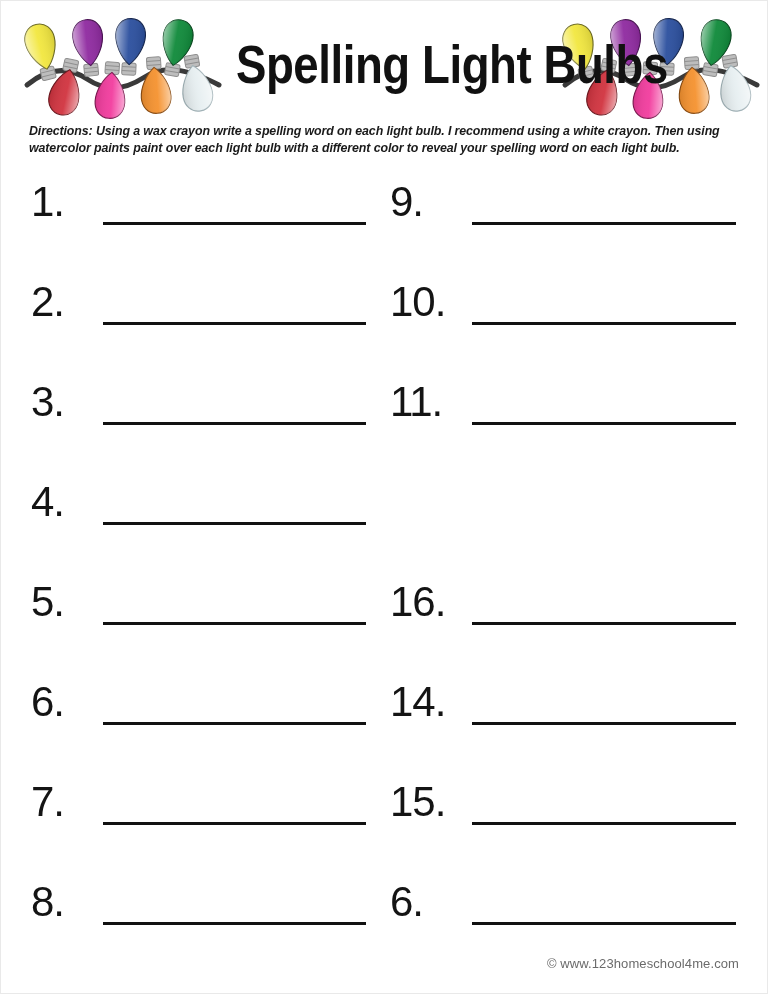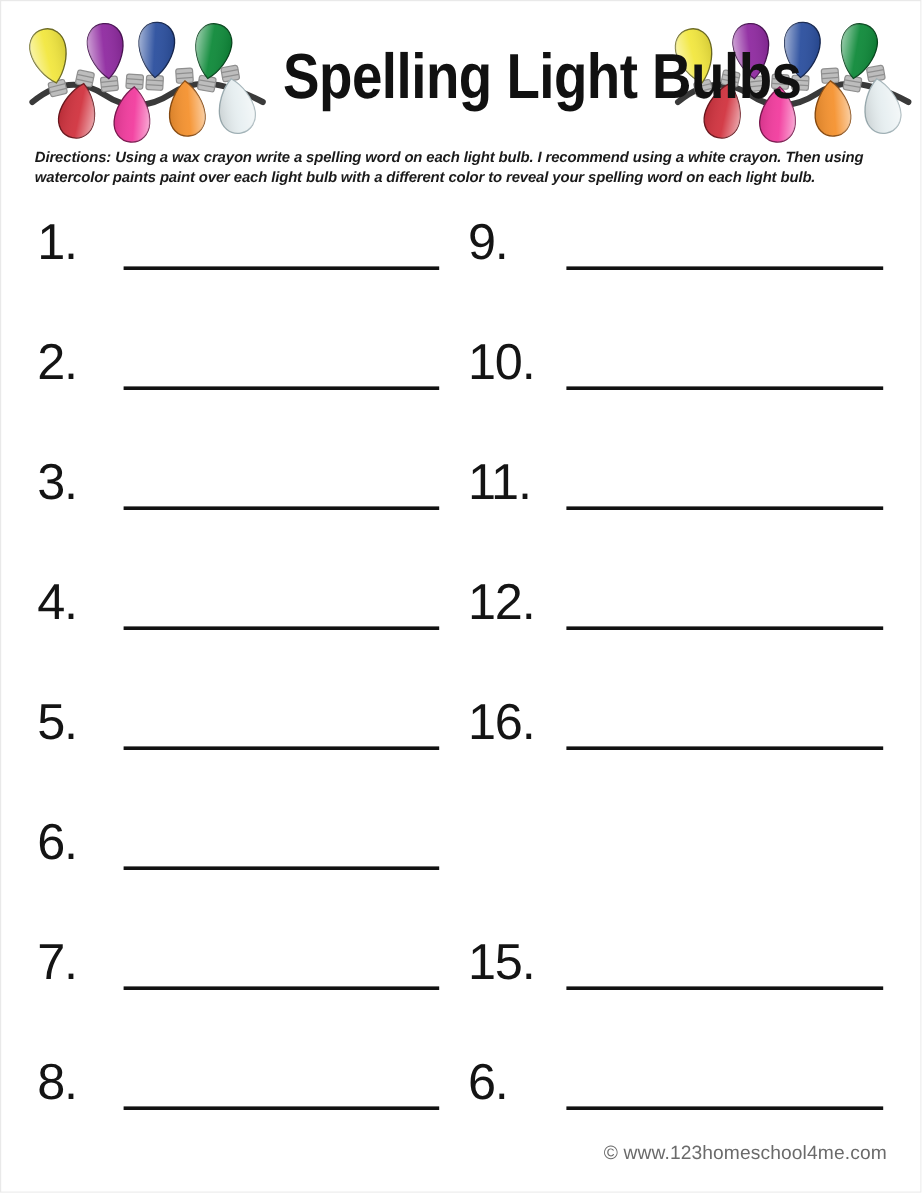--- a/index.html
+++ b/index.html
@@ -137,21 +137,21 @@
     left: 85px;
     width: 264px;
   }
 
   
   #footer {
     position: absolute;
     right: 28px;
     bottom: 22px;
     font-family: "Liberation Sans", sans-serif;
-    font-size: 16px;
+    font-size: 13px;
     color: #6b6b6b;
     letter-spacing: 0.1px;
     white-space: nowrap;
   }
 </style>
 </head>
 <body>
 
 <div id="page">
 
@@ -378,28 +378,28 @@
           <span class="blank-line"></span>
         </div>
         <div class="blank-row" style="top: 100px; text-align: center;">
           <span class="row-number">10.</span>
           <span class="blank-line"></span>
         </div>
         <div class="blank-row" style="top: 200px;">
           <span class="row-number">11.</span>
           <span class="blank-line"></span>
         </div>
-        <div class="blank-row" style="top: 300px;">
-          <span class="row-number">12.</span>
-          <span class="blank-line"></span>
-        </div>
         <div class="blank-row" style="top: 400px;">
           <span class="row-number">16.</span>
           <span class="blank-line"></span>
         </div>
+        <div class="blank-row" style="top: 500px;">
+          <span class="row-number">14.</span>
+          <span class="blank-line"></span>
+        </div>
         <div class="blank-row" style="top: 600px;">
           <span class="row-number">15.</span>
           <span class="blank-line"></span>
         </div>
         <div class="blank-row" style="top: 700px;">
           <span class="row-number">6.</span>
           <span class="blank-line"></span>
         </div>
       </div>
   </div>

